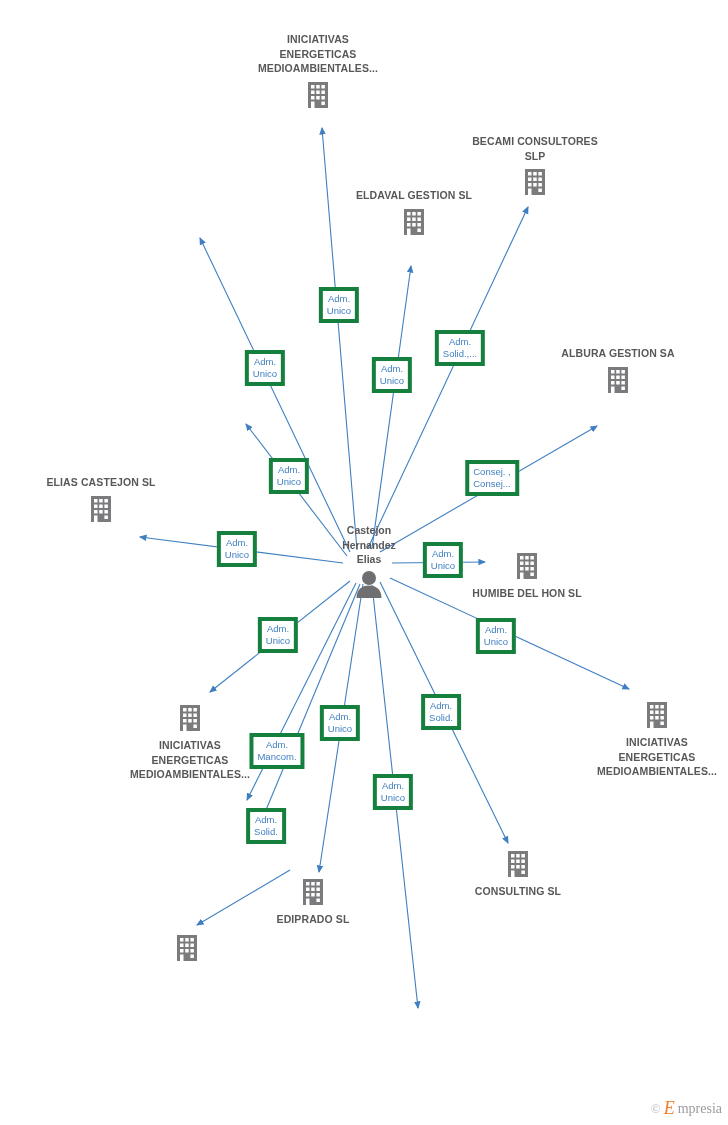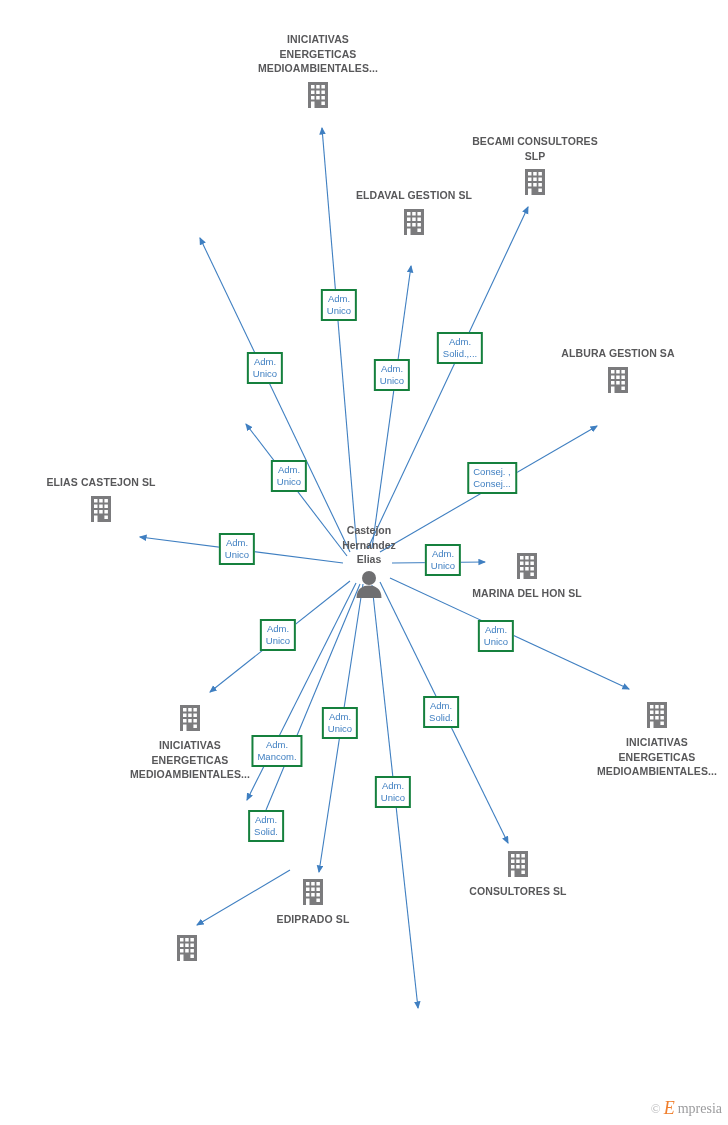--- a/index.html
+++ b/index.html
@@ -44,21 +44,21 @@
   }
   .node.highlight .label {
     color: #4f81bd;
   }
   .label-top .label { margin-bottom: 3px; }
   .label-bottom .label { margin-top: 3px; }
 
   .edge-label {
     position: absolute;
     background: #ffffff;
-    border: 2px solid #15803d;
+    border: 4px solid #15803d;
     color: #3f7fc1;
     font-size: 9.5px;
     line-height: 11.5px;
     padding: 2px 4px 3px 4px;
     text-align: center;
     white-space: pre-line;
     transform: translate(-50%, -50%);
   }
   .person {
     position: absolute;
@@ -265,21 +265,21 @@
             <rect x="12.2" y="11.5" width="3.5" height="3.5"></rect>
             <rect x="17.4" y="11.5" width="3.5" height="3.5"></rect>
             <rect x="7" y="17" width="3.5" height="3.5"></rect>
             <rect x="12.2" y="17" width="3.5" height="3.5"></rect>
             <rect x="17.4" y="17" width="3.5" height="3.5"></rect>
             <rect x="7" y="22.5" width="3.5" height="6.5"></rect>
             <rect x="17.4" y="22.5" width="3.5" height="3.5"></rect>
           </g>
         </svg>
     </span>
-    <span class="label">MARINA
+    <span class="label">HUMIBE
 DEL
 HON  SL</span>
   </div>
 
   <div class="node label-bottom" style="left:190px; top:702px;">
     <span class="glyph">
       <svg width="28" height="30" viewBox="0 0 28 30">
           <rect x="4" y="3" width="20" height="26" fill="#7b7b7d"></rect>
           <g fill="#ffffff">
             <rect x="7" y="6" width="3.5" height="3.5"></rect>
@@ -337,21 +337,21 @@
             <rect x="12.2" y="11.5" width="3.5" height="3.5"></rect>
             <rect x="17.4" y="11.5" width="3.5" height="3.5"></rect>
             <rect x="7" y="17" width="3.5" height="3.5"></rect>
             <rect x="12.2" y="17" width="3.5" height="3.5"></rect>
             <rect x="17.4" y="17" width="3.5" height="3.5"></rect>
             <rect x="7" y="22.5" width="3.5" height="6.5"></rect>
             <rect x="17.4" y="22.5" width="3.5" height="3.5"></rect>
           </g>
         </svg>
     </span>
-    <span class="label">CONSULTORES
+    <span class="label">CONSULTING
 SL</span>
   </div>
 
   <div class="node label-bottom" style="left:313px; top:876px;">
     <span class="glyph">
       <svg width="28" height="30" viewBox="0 0 28 30">
           <rect x="4" y="3" width="20" height="26" fill="#7b7b7d"></rect>
           <g fill="#ffffff">
             <rect x="7" y="6" width="3.5" height="3.5"></rect>
             <rect x="12.2" y="6" width="3.5" height="3.5"></rect>

